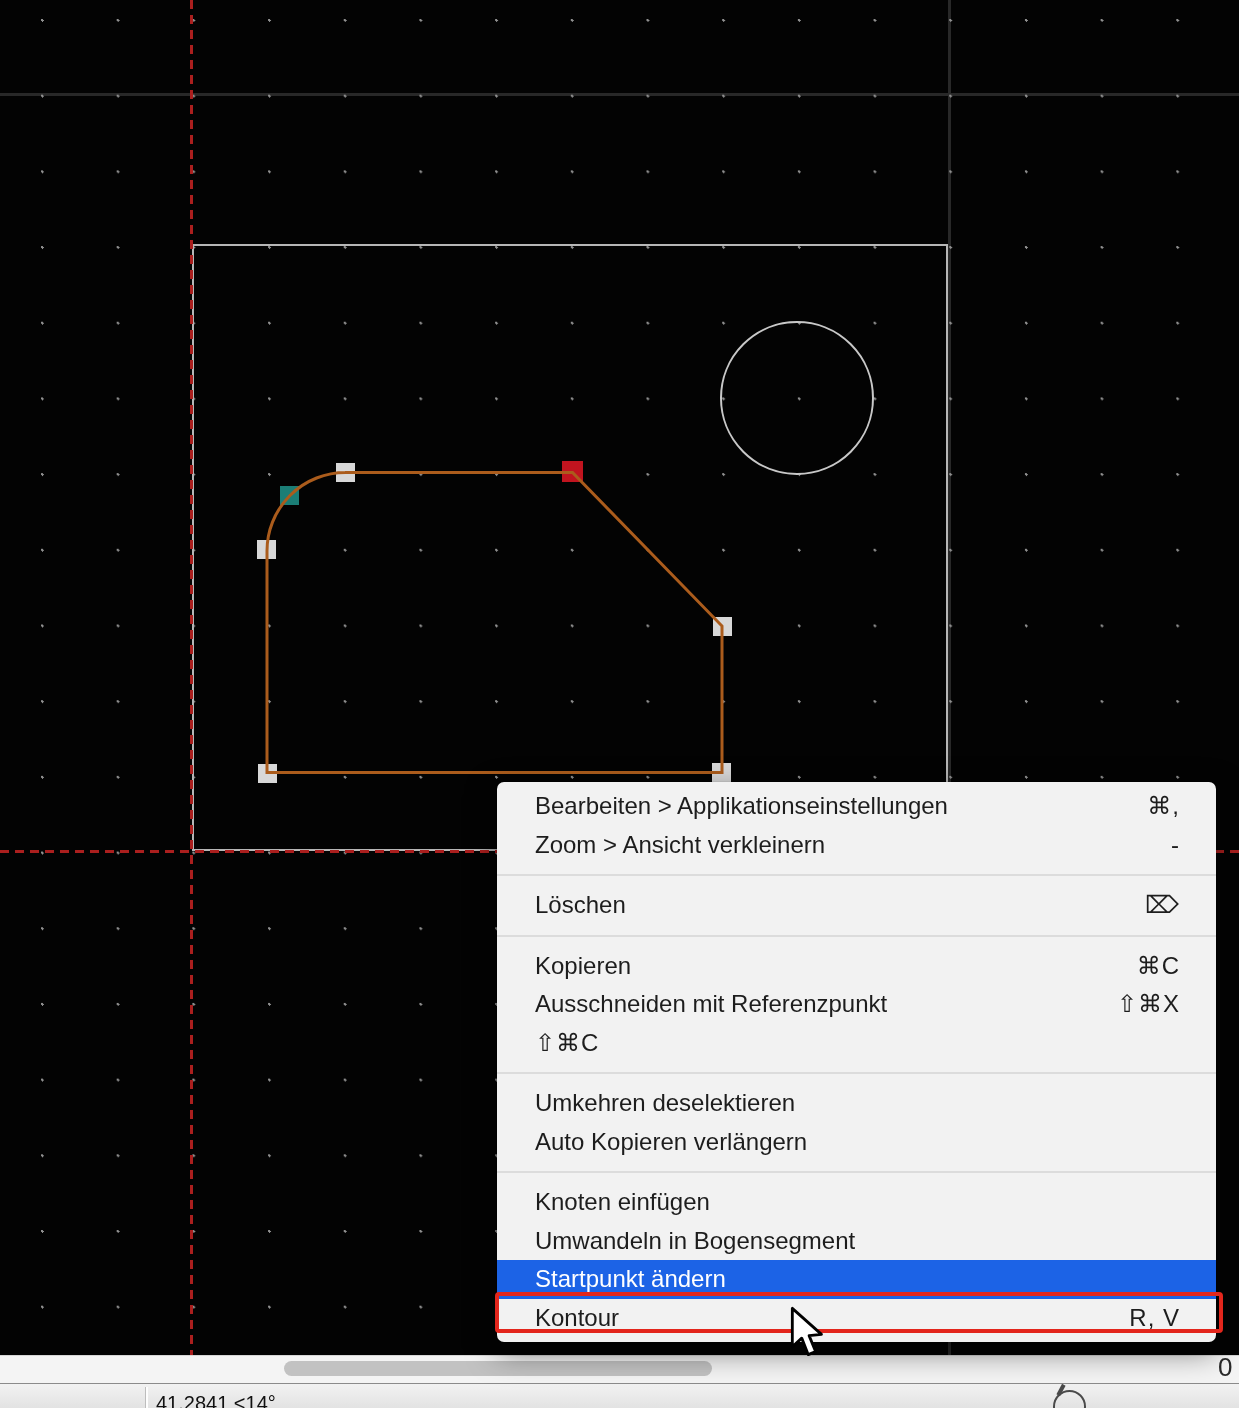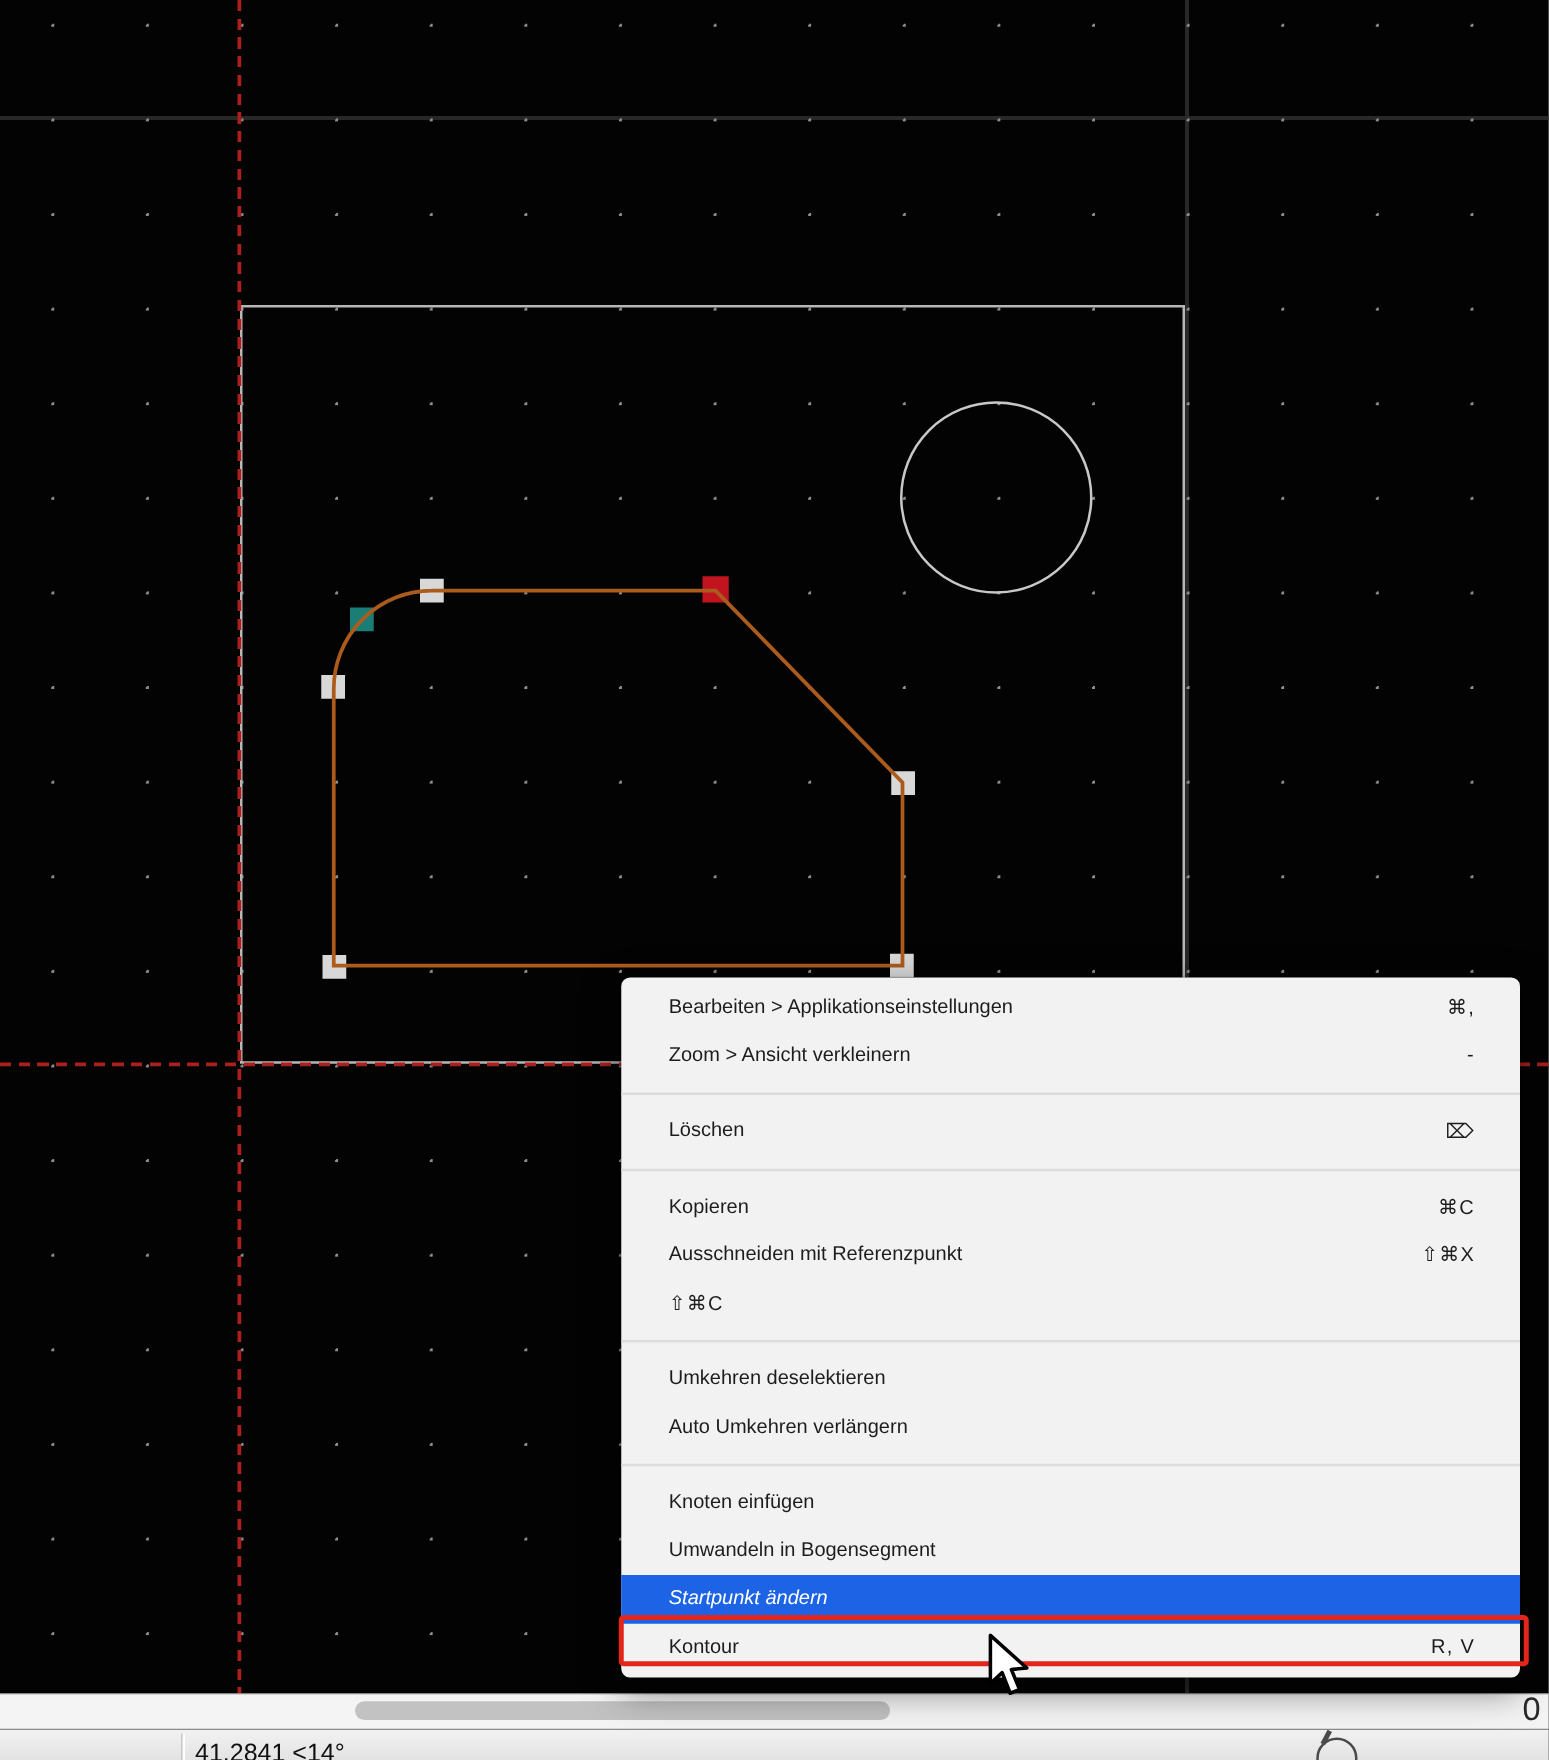--- a/index.html
+++ b/index.html
@@ -62,28 +62,28 @@
   .angle-dial {
     position:absolute; left:1053px; top:1390px; width:33px; height:33px; z-index:5;
   }
   .dial-circle { position:absolute; left:0; top:0; width:33px; height:33px; border:2px solid #4a4a4a; border-radius:50%; }
   .dial-needle { position:absolute; left:6px; top:-6px; width:4px; height:12px; background:#4a4a4a; transform:rotate(28deg); }
   
   .context-menu {
     position:absolute; left:497px; top:782px; width:719px; z-index:10;
     background:#f2f2f2; border-radius:7px; padding:5px 0;
     box-shadow:0 10px 30px rgba(0,0,0,.5), 0 0 1px rgba(0,0,0,.4);
-    font-size:16px; color:#1d1d1d;
+    font-size:24px; color:#1d1d1d;
   }
   .menu-item {
     height:38.5px; display:flex; align-items:center; justify-content:space-between;
     padding:0 36px 0 38px; white-space:nowrap; position:relative; z-index:1;
   }
   .menu-item .shortcut { color:#1d1d1d; letter-spacing:1px; }
-  .menu-item.highlighted { background:#1c63e6; color:#fff;font-style:italic; }
+  .menu-item.highlighted { background:#1c63e6; color:#fff; }
   .menu-item.highlighted .shortcut { color:#fff; }
   .menu-sep { height:2px; background:#dcdcdc; margin:10px 0; }
   .annotation-box {
     position:absolute; left:-2px; right:-7px; top:510px; height:41px;
     border:4px solid #e3261c; border-radius:4px; z-index:3; pointer-events:none;
   }
   
   .cursor { position:absolute; left:789px; top:1306px; z-index:20; pointer-events:none; }
 </style>
 </head>
@@ -149,21 +149,21 @@
     </div>
     <div class="menu-item">
       <span class="shortcut">⇧⌘C</span>
     </div>
     <div class="menu-sep"></div>
     <div class="menu-item">
       <span>Umkehren deselektieren</span>
       <span class="shortcut"></span>
     </div>
     <div class="menu-item">
-      <span>Auto Umkehren verlängern</span>
+      <span>Auto Kopieren verlängern</span>
       <span class="shortcut"></span>
     </div>
     <div class="menu-sep"></div>
     <div class="menu-item">
       <span>Knoten einfügen</span>
       <span class="shortcut"></span>
     </div>
     <div class="menu-item">
       <span>Umwandeln in Bogensegment</span>
       <span class="shortcut"></span>

